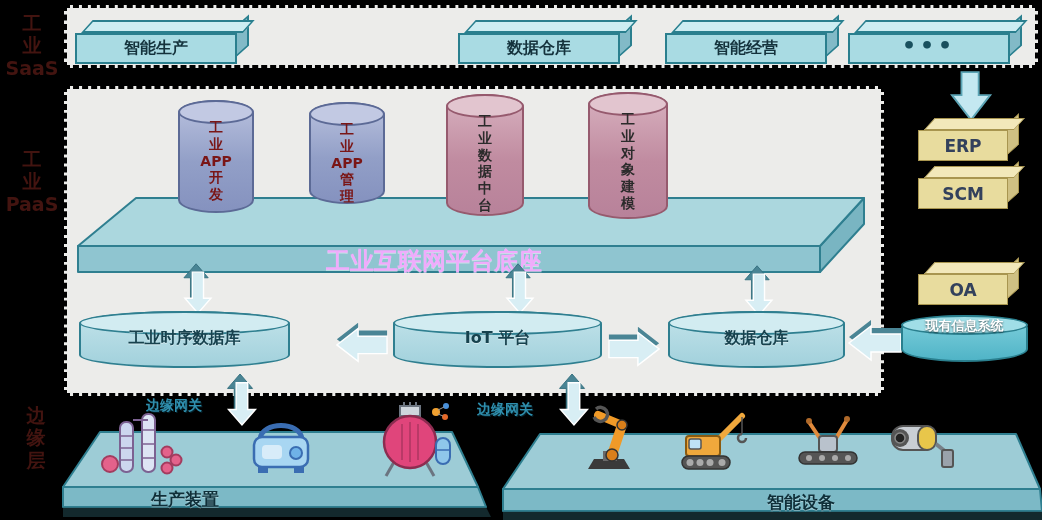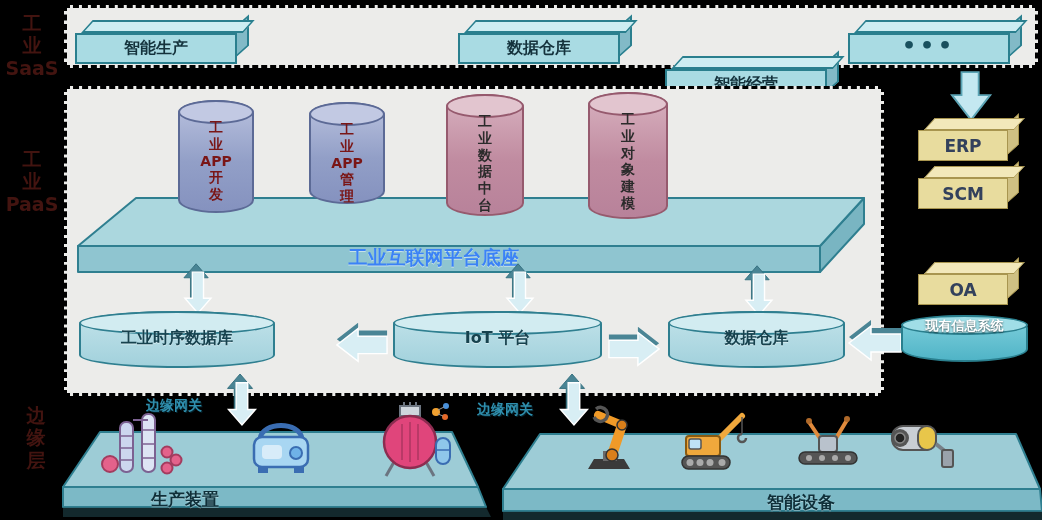--- a/index.html
+++ b/index.html
@@ -49,21 +49,21 @@
   .cyl-wide{--bd:#2f7f90;--tp:#d2ecf1;background:linear-gradient(180deg,#c2e3ea 0%,#a2d1dc 100%);}
   .cyl-wide .txt{padding-top:15px;font-size:16px;color:#17424e;text-shadow:0 1px 0 rgba(255,255,255,.45);}
   .cyl-exist{--bd:#2a7f8e;--tp:#a0dee7;background:linear-gradient(180deg,#7fd0dc 0%,#50b4c7 100%);}
   .cyl-exist::before{height:20px;}
   .cyl-exist .txt{padding-top:0;font-size:13px;color:#fff;text-shadow:0 1px 2px rgba(0,0,0,.65);}
 
   .abs{position:absolute;}
   .plat-label{position:absolute;text-align:center;font-weight:bold;font-size:17px;color:#0f2f39;
               text-shadow:0 1px 0 rgba(255,255,255,.35);}
   .slab-label{position:absolute;left:264px;top:245px;width:340px;text-align:center;font-weight:bold;
-              font-size:19px;color:#3b82f6;text-shadow:0 1px 0 rgba(255,255,255,.5);}
+              font-size:24px;color:#f0abfc;text-shadow:0 1px 0 rgba(255,255,255,.5);}
   .gw-label{position:absolute;width:90px;font-weight:bold;font-size:14px;color:#2f8fae;
             text-shadow:1px 1px 0 #05232c;}
 </style>
 </head>
 <body>
 
 <div class="canvas">
 
   <svg width="0" height="0" style="position:absolute" aria-hidden="true">
     <defs>
@@ -100,21 +100,21 @@
     <div class="box3d" style="left:8px;">
       <div class="b-side"></div>
       <div class="b-top"></div>
       <div class="b-front">智能生产</div>
     </div>
     <div class="box3d" style="left:391px;">
       <div class="b-side"></div>
       <div class="b-top"></div>
       <div class="b-front">数据仓库</div>
     </div>
-    <div class="box3d" style="left:598px;margin-top:36px;">
+    <div class="box3d" style="left:598px;">
       <div class="b-side"></div>
       <div class="b-top"></div>
       <div class="b-front">智能经营</div>
     </div>
     <div class="box3d" style="left:781px;">
       <div class="b-side"></div>
       <div class="b-top"></div>
       <div class="b-front dots">•••</div>
     </div>
   </div>
@@ -163,21 +163,21 @@
   <svg class="abs" style="left:172px;top:261px;" width="50" height="54" viewBox="0 0 52 58">
       <use href="#dbl-arrow"></use>
     </svg>
   <svg class="abs" style="left:494px;top:261px;" width="50" height="54" viewBox="0 0 52 58">
       <use href="#dbl-arrow"></use>
     </svg>
   <svg class="abs" style="left:733px;top:263px;" width="50" height="54" viewBox="0 0 52 58">
       <use href="#dbl-arrow"></use>
     </svg>
 
-  <div class="cyl cyl-wide" style="left:79px;top:311px;width:196px;height:57px;">
+  <div class="cyl cyl-wide" style="left:79px;top:311px;width:211px;height:57px;">
     <div class="txt">工业时序数据库</div>
   </div>
   <div class="cyl cyl-wide" style="left:393px;top:311px;width:209px;height:57px;">
     <div class="txt">IoT 平台</div>
   </div>
   <div class="cyl cyl-wide" style="left:668px;top:311px;width:177px;height:57px;">
     <div class="txt">数据仓库</div>
   </div>
 
   <svg class="abs" style="left:333px;top:322px;" width="56" height="42" viewBox="0 0 58 42">

